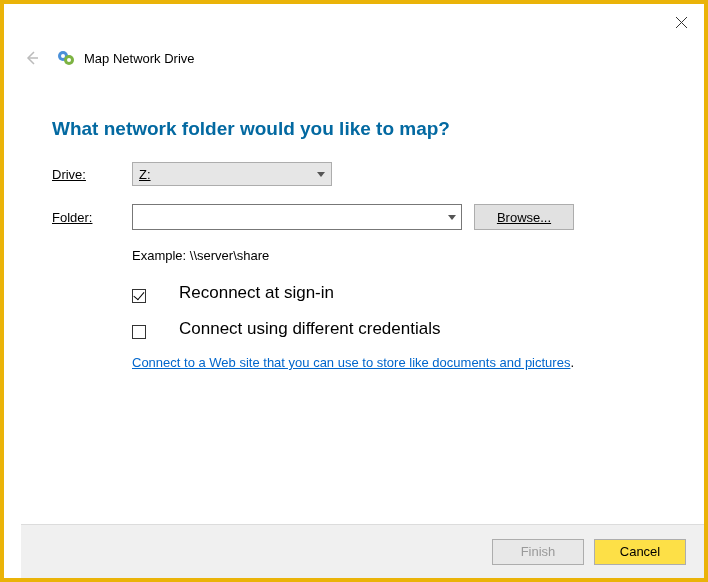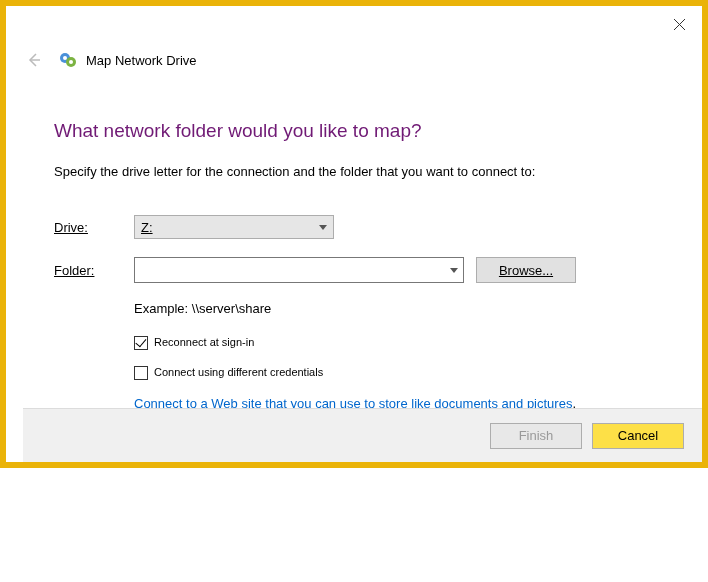--- a/index.html
+++ b/index.html
@@ -1,39 +1,39 @@
 <!DOCTYPE html>
 <html><head>
   <meta charset="utf-8">
   <style>
     * { box-sizing: border-box; margin: 0; padding: 0; }
     body { font-family: "Segoe UI", Tahoma, sans-serif; font-size: 13px; background: #fff; color: #000; }
-    .window { width: 708px; height: 468px; background: #fff; border: 6px solid #eab308; position: relative; }
+    .window { width: 708px; height: 582px; background: #fff; border: 4px solid #eab308; position: relative; }
     .titlebar { height: 36px; display: flex; align-items: center; justify-content: flex-end; }
     .close-btn { width: 46px; height: 32px; display: flex; align-items: center; justify-content: center; cursor: pointer; }
     .close-btn svg { width: 11px; height: 11px; }
     .header-row { display: flex; align-items: center; padding: 6px 16px 8px 16px; }
     .back-arrow { width: 24px; height: 24px; display: flex; align-items: center; justify-content: center; margin-right: 12px; color: #888; }
     .back-arrow svg { width: 18px; height: 18px; }
     .drive-icon { width: 20px; height: 20px; margin-right: 8px; display: flex; align-items: center; justify-content: center; }
     .window-title { font-size: 13px; color: #000; }
     .content { padding: 40px 48px 10px 48px; }
-    .heading { font-size: 19px; color: #701a75; margin-bottom: 22px; font-weight: 400; }
+    .heading { font-size: 19px; color: #0369a1; margin-bottom: 22px; font-weight: 700; }
     .subtext { font-size: 13px; color: #000; margin-bottom: 36px; }
     .form-row { display: flex; align-items: center; margin-bottom: 18px; text-decoration: underline; }
     .form-label { width: 80px; font-size: 13px; color: #000; }
     .drive-select { width: 200px; height: 24px; background: #e6e6e6; border: 1px solid #adadad; display: flex; align-items: center; justify-content: space-between; padding: 0 6px; font-size: 13px; cursor: pointer; }
     .chev { width: 0; height: 0; border-left: 4px solid transparent; border-right: 4px solid transparent; border-top: 5px solid #555; }
     .folder-combo { width: 330px; height: 26px; border: 1px solid #777; display: flex; align-items: center; background: #fff; }
     .folder-input { flex: 1; border: none; outline: none; padding: 0 6px; font-size: 13px; height: 100%; }
     .folder-drop { width: 18px; height: 100%; display: flex; align-items: center; justify-content: center; cursor: pointer; }
     .browse-btn { width: 100px; height: 26px; margin-left: 12px; background: #e1e1e1; border: 1px solid #adadad; font-size: 13px; cursor: pointer; }
     .indent-block { margin-left: 80px; }
     .example { font-size: 13px; margin-bottom: 20px; }
-    .checkbox-row { display: flex; align-items: flex-start; margin-bottom: 16px; font-size: 11px; }
+    .checkbox-row { display: flex; align-items: flex-end; margin-bottom: 16px; font-size: 17px; gap: 27px; }
     .checkbox { width: 14px; height: 14px; border: 1px solid #333; margin-right: 6px; display: flex; align-items: center; justify-content: center; background: #fff; cursor: pointer; }
     .checkbox.checked::after { content: ""; width: 9px; height: 5px; border-left: 1.5px solid #000; border-bottom: 1.5px solid #000; transform: rotate(-50deg) translate(1px,-1px); }
     .link-text { color: #0066cc; text-decoration: underline; font-size: 13px; cursor: pointer; }
     .footer { position: absolute; bottom: 0; left: 17px; right: 0; height: 54px; background: #f0f0f0; border-top: 1px solid #dcdcdc; display: flex; align-items: center; justify-content: flex-end; padding: 0 18px; gap: 10px; }
     .footer-btn { width: 92px; height: 26px; font-size: 13px; border: 1px solid #adadad; background: #fde047; cursor: pointer; }
     .footer-btn.disabled { color: #9a9a9a; background: #e8e8e8; cursor: default; }
   </style>
 </head>
 <body>
 
@@ -61,21 +61,20 @@
           <circle cx="13" cy="12" r="5" fill="#7cb342"></circle>
           <circle cx="7" cy="8" r="2" fill="#fff"></circle>
           <circle cx="13" cy="12" r="2" fill="#fff"></circle>
         </svg>
     </div>
     <div class="window-title">Map Network Drive</div>
   </div>
 
   <div class="content">
     <div class="heading">What network folder would you like to map?</div>
-    <div class="subtext">Specify the drive letter for the connection and the folder that you want to connect to:</div>
 
     <div class="form-row">
       <div class="form-label">Drive:</div>
       <div class="drive-select">
         <span>Z:</span>
         <span class="chev"></span>
       </div>
     </div>
 
     <div class="form-row">

